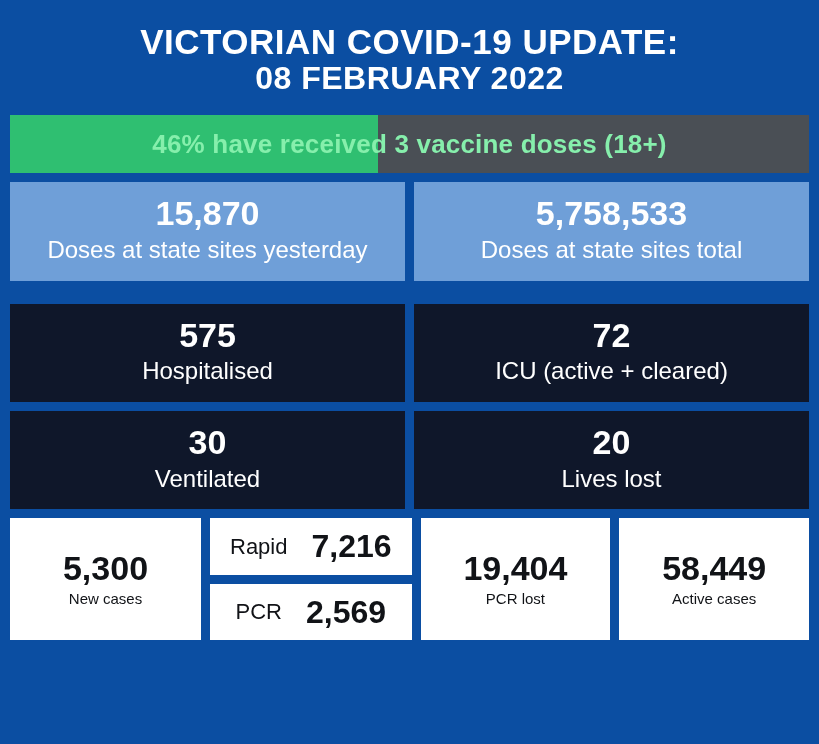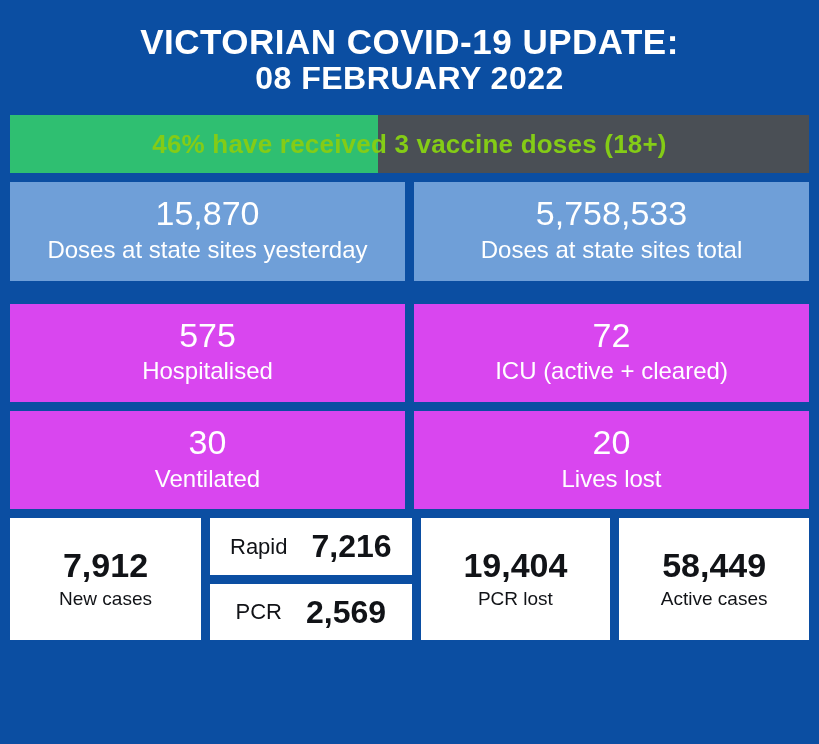--- a/index.html
+++ b/index.html
@@ -55,43 +55,43 @@
     height: 100%;
   }
   .progress-fill.green { background: #2fbf71; }
   .progress-fill.blue  { background: #6f9fd8; }
   .progress-label {
     position: absolute;
     left: 0; right: 0; top: 0; bottom: 0;
     display: flex;
     align-items: center;
     justify-content: center;
-    color: #84cc16;
+    color: #86efac;
     font-size: 26px;
     font-weight: bold;
     letter-spacing: 0.2px;
   }
 
   
   .grid2 {
     display: flex;
     gap: 9px;
     margin-bottom: 9px;
   }
   .card {
     flex: 1 1 0;
     text-align: center;
     color: #ffffff;
     padding: 14px 6px 16px;
   }
   .card.lightblue { background: #6f9fd8; }
-  .card.orange { background: #d946ef; }
+  .card.orange { background: #0f172a; }
   .card .value {
     font-size: 34px;
-    font-weight: normal;
+    font-weight: bold;
     line-height: 1.05;
   }
   .card .label {
     font-size: 24px;
     line-height: 1.2;
     margin-top: 4px;
   }
 
   .spacer { height: 14px; }
 
@@ -112,21 +112,21 @@
     align-items: center;
     justify-content: center;
     padding: 6px 4px;
   }
   .wcard .value {
     font-size: 34px;
     font-weight: bold;
     line-height: 1.05;
   }
   .wcard .label {
-    font-size: 19px;
+    font-size: 15px;
     line-height: 1.2;
     margin-top: 4px;
   }
   .w-newcases { flex: 0 0 191px; }
   .test-stack {
     flex: 0 0 191px;
     display: flex;
     flex-direction: column;
     gap: 9px;
   }
@@ -196,21 +196,21 @@
     </div>
     <div class="card orange">
       <div class="value">20</div>
       <div class="label">Lives lost</div>
     </div>
   </div>
 
   <div class="bottom-row">
 
     <div class="wcard w-newcases">
-      <div class="value">7,912</div>
+      <div class="value">5,300</div>
       <div class="label">New cases</div>
     </div>
 
     <div class="test-stack">
       <div class="test-row">
         <span class="t-label">Rapid</span>
         <span class="t-value">7,216</span>
       </div>
       <div class="test-row">
         <span class="t-label">PCR</span>

